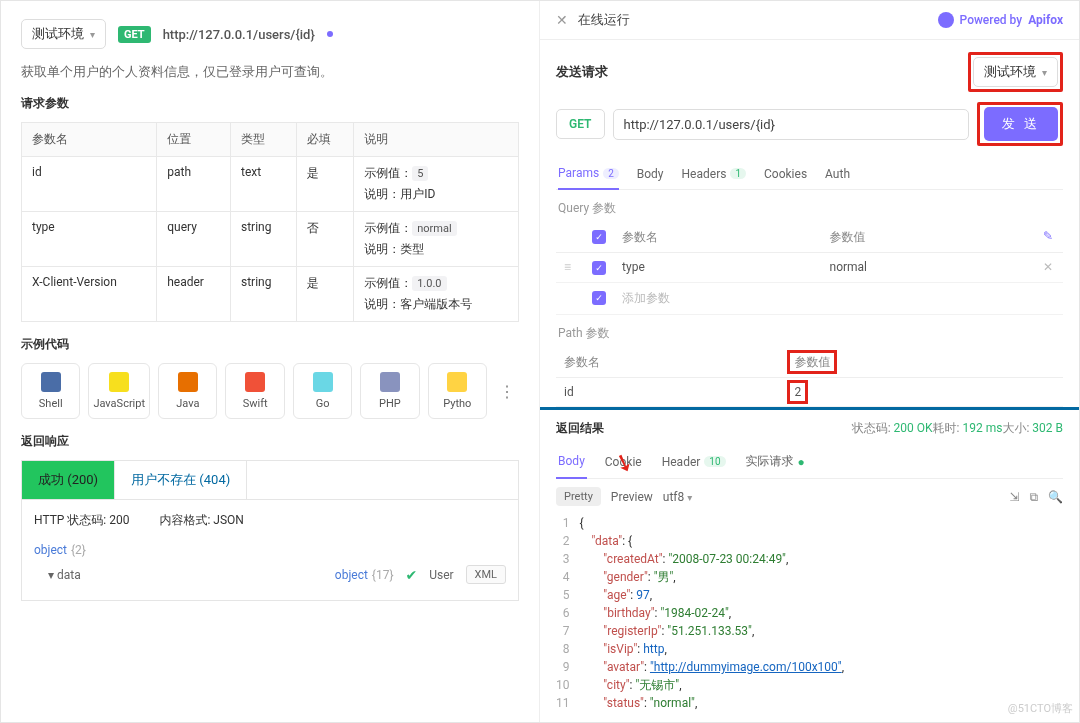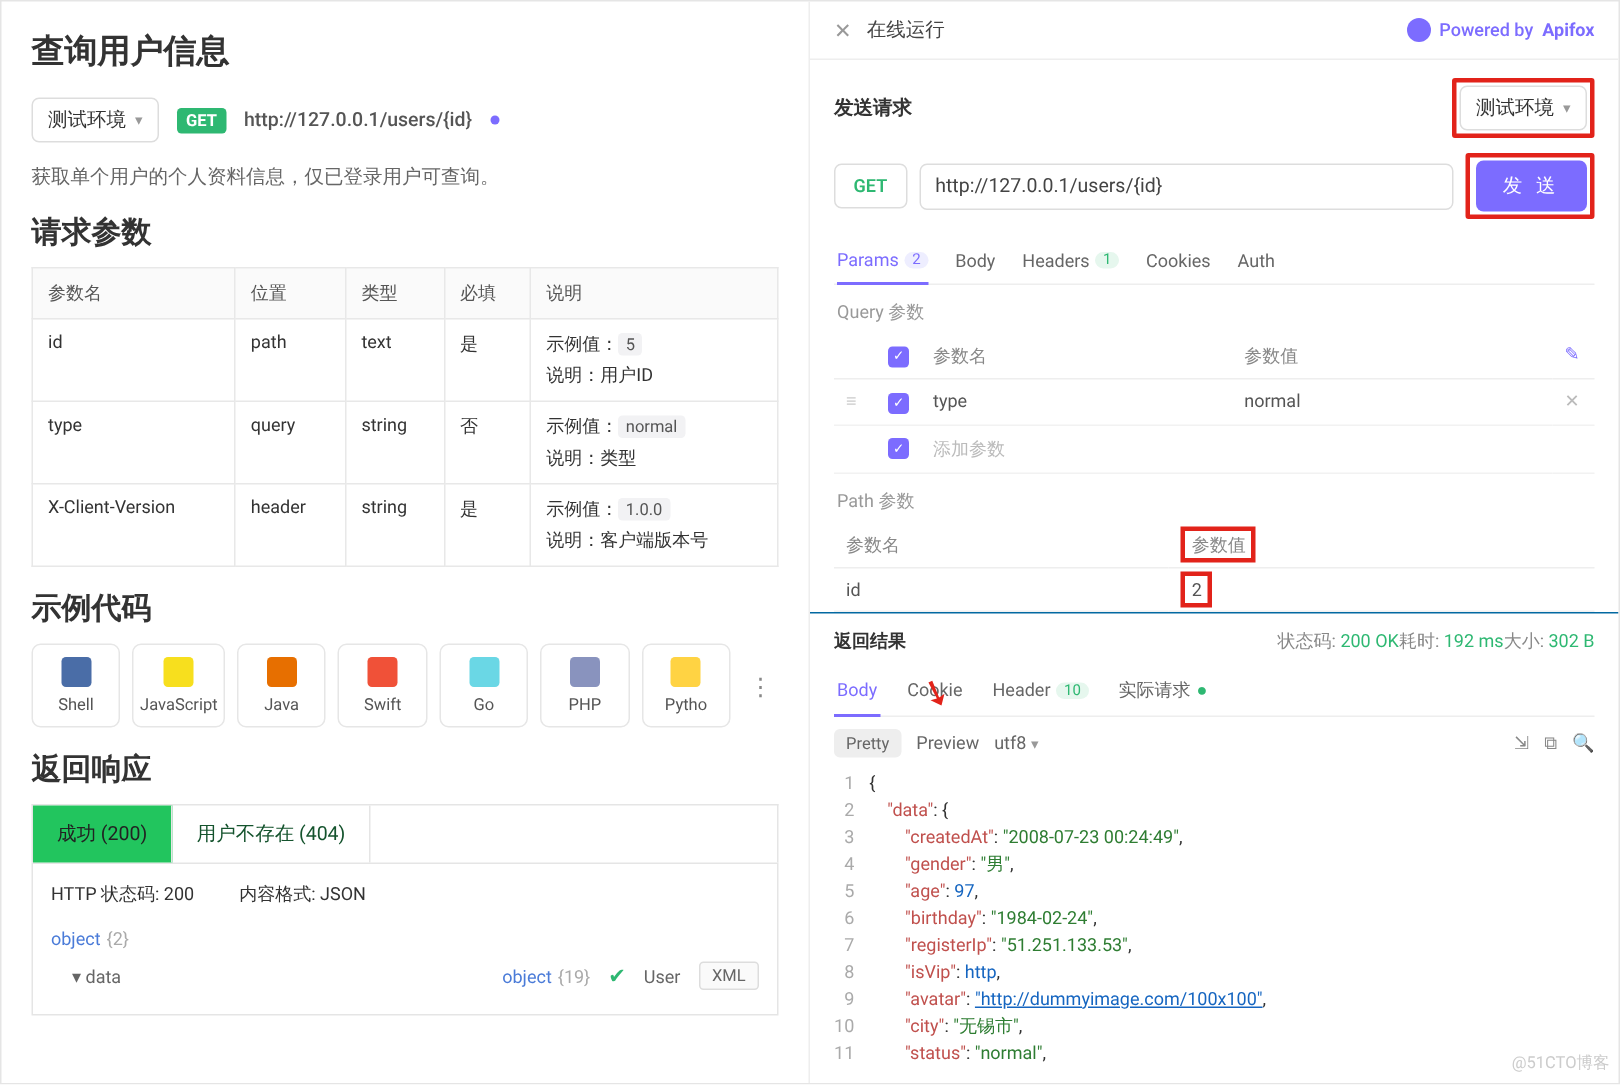--- a/index.html
+++ b/index.html
@@ -1,38 +1,38 @@
 <!DOCTYPE html>
 <html><head>
 <meta charset="utf-8">
 <style>
 *{box-sizing:border-box;margin:0;padding:0;font-family:-apple-system,BlinkMacSystemFont,"Segoe UI",Roboto,sans-serif}
 body{font-size:13px;color:#333;background:#fff}
 .app{display:flex;width:1080px;height:723px;border:1px solid #e5e5e5}
 .left{width:540px;padding:18px 20px;overflow:hidden;border-right:1px solid #eee}
 .right{width:540px;display:flex;flex-direction:column;overflow:hidden}
 h1{font-size:22px;font-weight:600;margin-bottom:16px}
-h2{font-size:20px;font-weight:600;margin:14px 0 10px}
+h2{font-size:12px;font-weight:600;margin:14px 0 10px}
 .endpoint-row{display:flex;align-items:center;gap:12px;margin-bottom:14px}
 .env-select{border:1px solid #ddd;border-radius:5px;padding:5px 10px;display:flex;align-items:center;gap:6px;cursor:pointer}
 .chev{font-size:10px;color:#999}
 .badge-get{background:#2eb872;color:#fff;font-size:11px;font-weight:700;padding:2px 6px;border-radius:3px}
 .url{color:#555;font-weight:500}
 .dot{width:6px;height:6px;border-radius:50%;background:#7c6cff}
 .desc{color:#666;margin-bottom:6px;font-size:13px}
 table{width:100%;border-collapse:collapse}
 th,td{border:1px solid #e8e8e8;padding:8px 10px;text-align:left;font-size:12px;vertical-align:top}
 th{background:#fafafa;color:#555;font-weight:500}
 .chip{background:#f2f2f4;border-radius:3px;padding:1px 5px;font-size:11px;color:#555}
 .lang-row{display:flex;gap:8px;margin-top:6px}
 .lang{border:1px solid #e6e6e6;border-radius:6px;padding:8px 4px;width:64px;text-align:center;font-size:11px;color:#555;cursor:pointer}
 .lang-ic{width:20px;height:20px;margin:0 auto 5px;border-radius:3px;display:flex;align-items:center;justify-content:center;font-size:11px;color:#fff}
 .lang-more{display:flex;align-items:center;color:#888;font-size:16px;padding:0 4px}
 .resp-tabs{display:flex;border:1px solid #e5e5e5;border-bottom:none;margin-top:8px}
-.resp-tab{padding:10px 16px;border-right:1px solid #e5e5e5;cursor:pointer;font-size:13px;color:#14532d}
+.resp-tab{padding:10px 16px;border-right:1px solid #e5e5e5;cursor:pointer;font-size:13px;color:#0369a1}
 .resp-tab.active{color:#222;background:#22c55e}
 .resp-body{border:1px solid #e5e5e5;padding:12px;font-size:12px}
 .obj-row{display:flex;align-items:center;justify-content:space-between;padding:4px 0;color:#666}
 .obj-link{color:#4a7bd8;cursor:pointer}
 .cnt{color:#aaa;margin-left:4px}
 .btn-xml{border:1px solid #ddd;border-radius:3px;padding:2px 8px;font-size:11px;color:#666;background:#fafafa}
 .green-dot{color:#2eb872;font-size:14px}
 
 .r-top{display:flex;align-items:center;justify-content:space-between;padding:10px 16px;border-bottom:1px solid #eee}
 .r-top-left{display:flex;align-items:center;gap:10px;color:#444}
@@ -54,21 +54,21 @@
 .sec-label{font-size:12px;color:#999;padding:10px 2px 6px}
 .param-tbl{width:100%;font-size:12px}
 .param-tbl th{background:transparent;border:none;border-bottom:1px solid #eee;color:#888;font-weight:400;padding:6px 8px}
 .param-tbl td{border:none;border-bottom:1px solid #f2f2f2;padding:7px 8px;color:#555}
 .cb{width:14px;height:14px;background:#7c6cff;border-radius:3px;display:inline-flex;align-items:center;justify-content:center;color:#fff;font-size:9px}
 .drag{color:#ccc;cursor:grab}
 .del-x{color:#bbb;cursor:pointer}
 .edit-ic{color:#7c6cff;cursor:pointer;font-size:12px}
 .ph{color:#bbb}
 .path-hilite{border:3px solid #e2231a;padding:2px 4px}
-.result-sec{border-top:1px solid #0369a1;padding:10px 16px 0;flex:1;display:flex;flex-direction:column;overflow:hidden}
+.result-sec{border-top:3px solid #0369a1;padding:10px 16px 0;flex:1;display:flex;flex-direction:column;overflow:hidden}
 .result-head{display:flex;align-items:center;justify-content:space-between;font-size:12px;margin-bottom:8px}
 .result-meta{display:flex;gap:0;color:#888}
 .result-meta .gv{color:#2eb872}
 .res-tabs{display:flex;gap:16px;border-bottom:1px solid #eee;position:relative}
 .res-tab{padding:8px 2px;font-size:12px;color:#666;cursor:pointer;display:flex;align-items:center;gap:4px}
 .res-tab.active{color:#7c6cff;border-bottom:2px solid #7c6cff;margin-bottom:-1px}
 .arrow{position:absolute;left:58px;top:4px;color:#e2231a;font-size:24px;transform:rotate(20deg)}
 .view-row{display:flex;align-items:center;gap:10px;padding:8px 0;font-size:12px;color:#666}
 .view-btn{background:#eee;border-radius:4px;padding:3px 8px;cursor:pointer;font-size:11px}
 .view-row .icons{margin-left:auto;display:flex;gap:10px;color:#888}
@@ -80,21 +80,20 @@
 .n{color:#1565c0}
 .b{color:#1565c0}
 .u{color:#1565c0;text-decoration:underline}
 .watermark{position:absolute;bottom:6px;right:6px;color:#ccc;font-size:11px}
 </style>
 </head>
 <body>
 
 <div class="app">
 <div class="left">
- <h1>查询用户信息</h1>
  <div class="endpoint-row">
   <div class="env-select">
           <span>测试环境</span>
           <span class="chev">▾</span>
         </div>
   <span class="badge-get">GET</span>
   <span class="url">http://127.0.0.1/users/{id}</span>
   <span class="dot"></span>
  </div>
  <p class="desc">获取单个用户的个人资料信息，仅已登录用户可查询。</p>
@@ -162,21 +161,21 @@
   <div style="display:flex;gap:30px;margin-bottom:10px">
    <span>HTTP 状态码: 200</span>
    <span>内容格式: JSON</span>
   </div>
   <div class="obj-row">
           <span><span class="obj-link">object</span><span class="cnt">{2}</span></span>
         </div>
   <div class="obj-row" style="padding-left:14px">
    <span>▾ <span>data</span></span>
    <span style="display:flex;align-items:center;gap:12px">
-    <span><span class="obj-link">object</span><span class="cnt">{19}</span></span>
+    <span><span class="obj-link">object</span><span class="cnt">{17}</span></span>
     <span class="green-dot">✔</span>
     <span>User</span>
     <span class="btn-xml">XML</span>
    </span>
   </div>
  </div>
 </div>
 
 <div class="right" style="position:relative">
  <div class="r-top">

